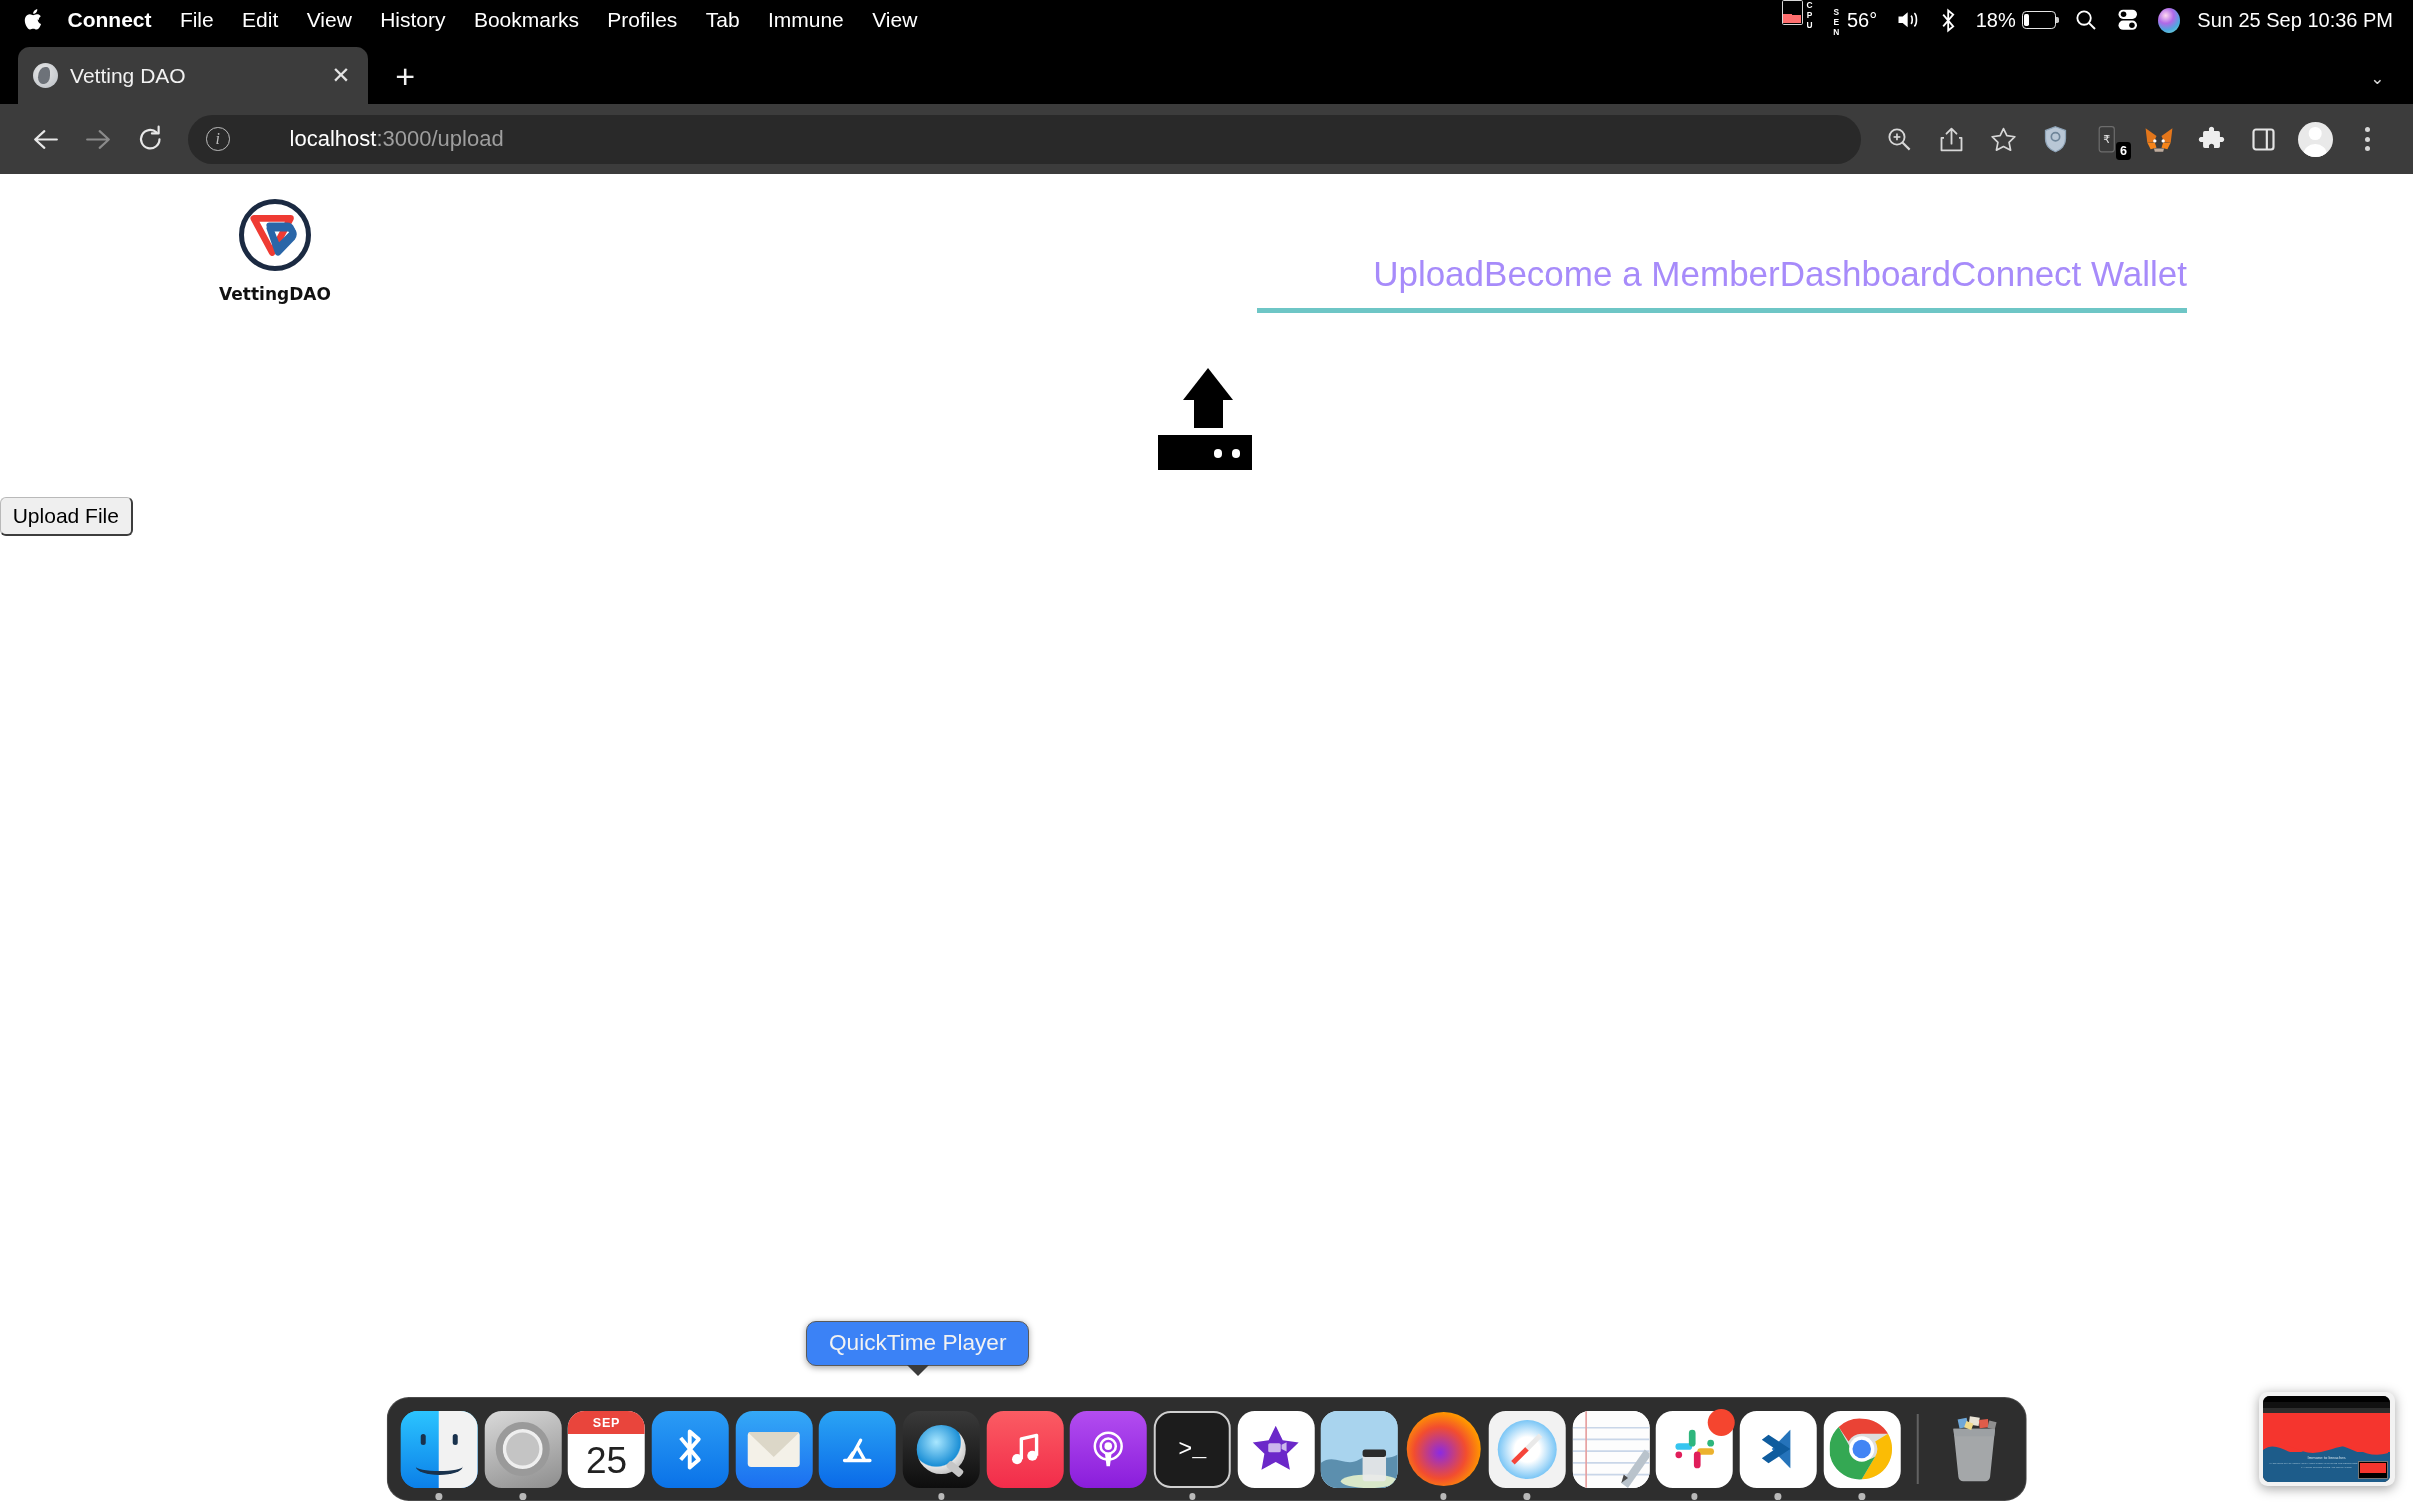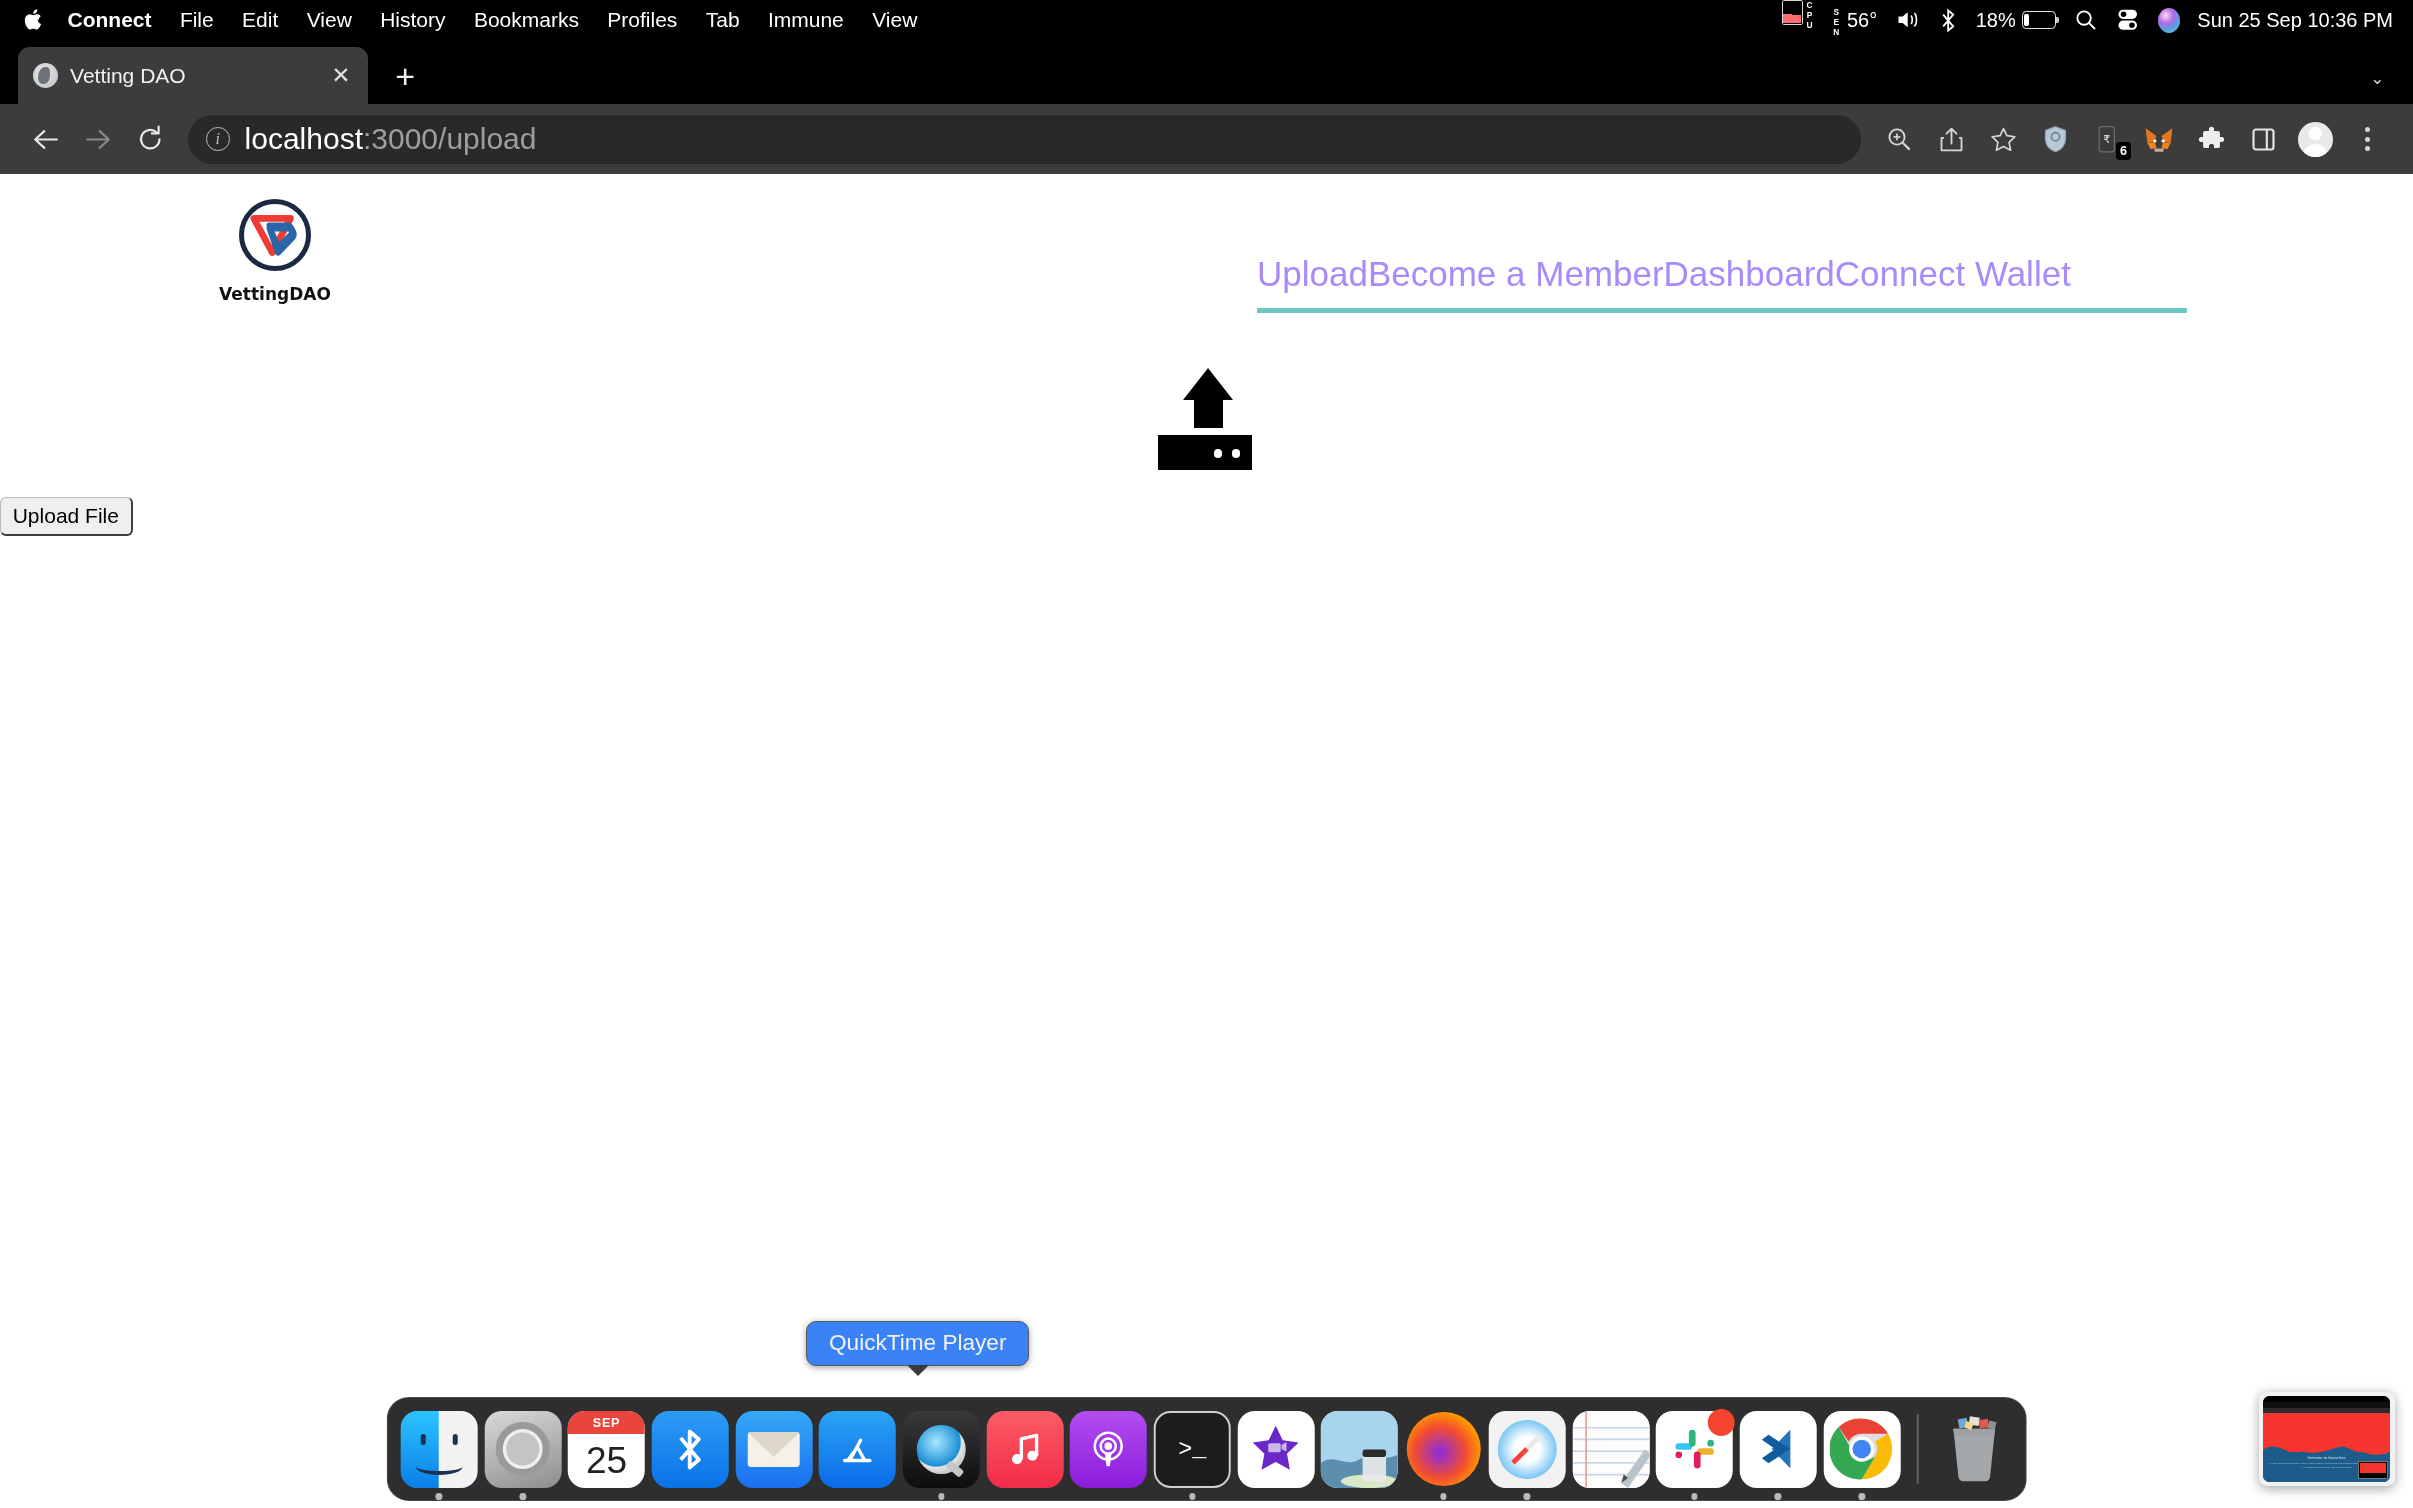--- a/index.html
+++ b/index.html
@@ -112,21 +112,21 @@
     flex: 1; height: 49px; background: #292929; border-radius: 25px;
     display: flex; align-items: center; padding: 0 18.4px; gap: 15px;
     margin-left: 11.7px; margin-right: 11.7px; min-width: 0;
   }
   .info-ico {
     width: 23.5px; height: 23.5px; border: 1.7px solid #bdbdbd; border-radius: 50%;
     color: #bdbdbd; font-size: 16px; display: flex; align-items: center;
     justify-content: center; font-family: "Liberation Serif", serif;
     font-style: italic; flex: none;
   }
-  .url-txt { font-size: 30px; color: #9e9e9e; white-space: nowrap; }
+  .url-txt { font-size: 22px; color: #9e9e9e; white-space: nowrap; margin-left: 45px; }
   .url-txt b { color: #ffffff; font-weight: normal; }
   .tb-right { display: flex; align-items: center; gap: 0; flex: none; }
   .tb-ico {
     width: 52px; height: 52px; display: flex; align-items: center;
     justify-content: center; color: #d7d7d7; position: relative;
   }
   .ext-badge {
     position: absolute; right: 1.7px; bottom: 5px; background: #000;
     color: #fff; font-size: 12.6px; line-height: 1; padding: 2.5px 4.2px;
     border-radius: 3.4px; font-weight: bold;
@@ -165,21 +165,21 @@
   }
   .brand-name {
     margin-top: 13.4px; font-size: 17px; font-weight: bold;
     color: #111111; letter-spacing: 0px;
     font-family: "DejaVu Sans", sans-serif;
   }
   .sitenav {
     position: absolute; left: 1257px; top: 80px;
     width: 930px; border-bottom: 5px solid #6ec6c6;
     padding-bottom: 14.2px;
-    display: flex; justify-content: flex-start; align-items: baseline;
+    display: flex; justify-content: flex-end; align-items: baseline;
   }
   .sitenav a {
     font-size: 35px; color: #a78bfa; text-decoration: none;
     white-space: nowrap; font-family: "Liberation Sans", sans-serif;
   }
   .upload-zone {
     position: absolute; left: 1158px; top: 194px;
     width: 94px; height: 92px;
   }
   .upload-arrow {

